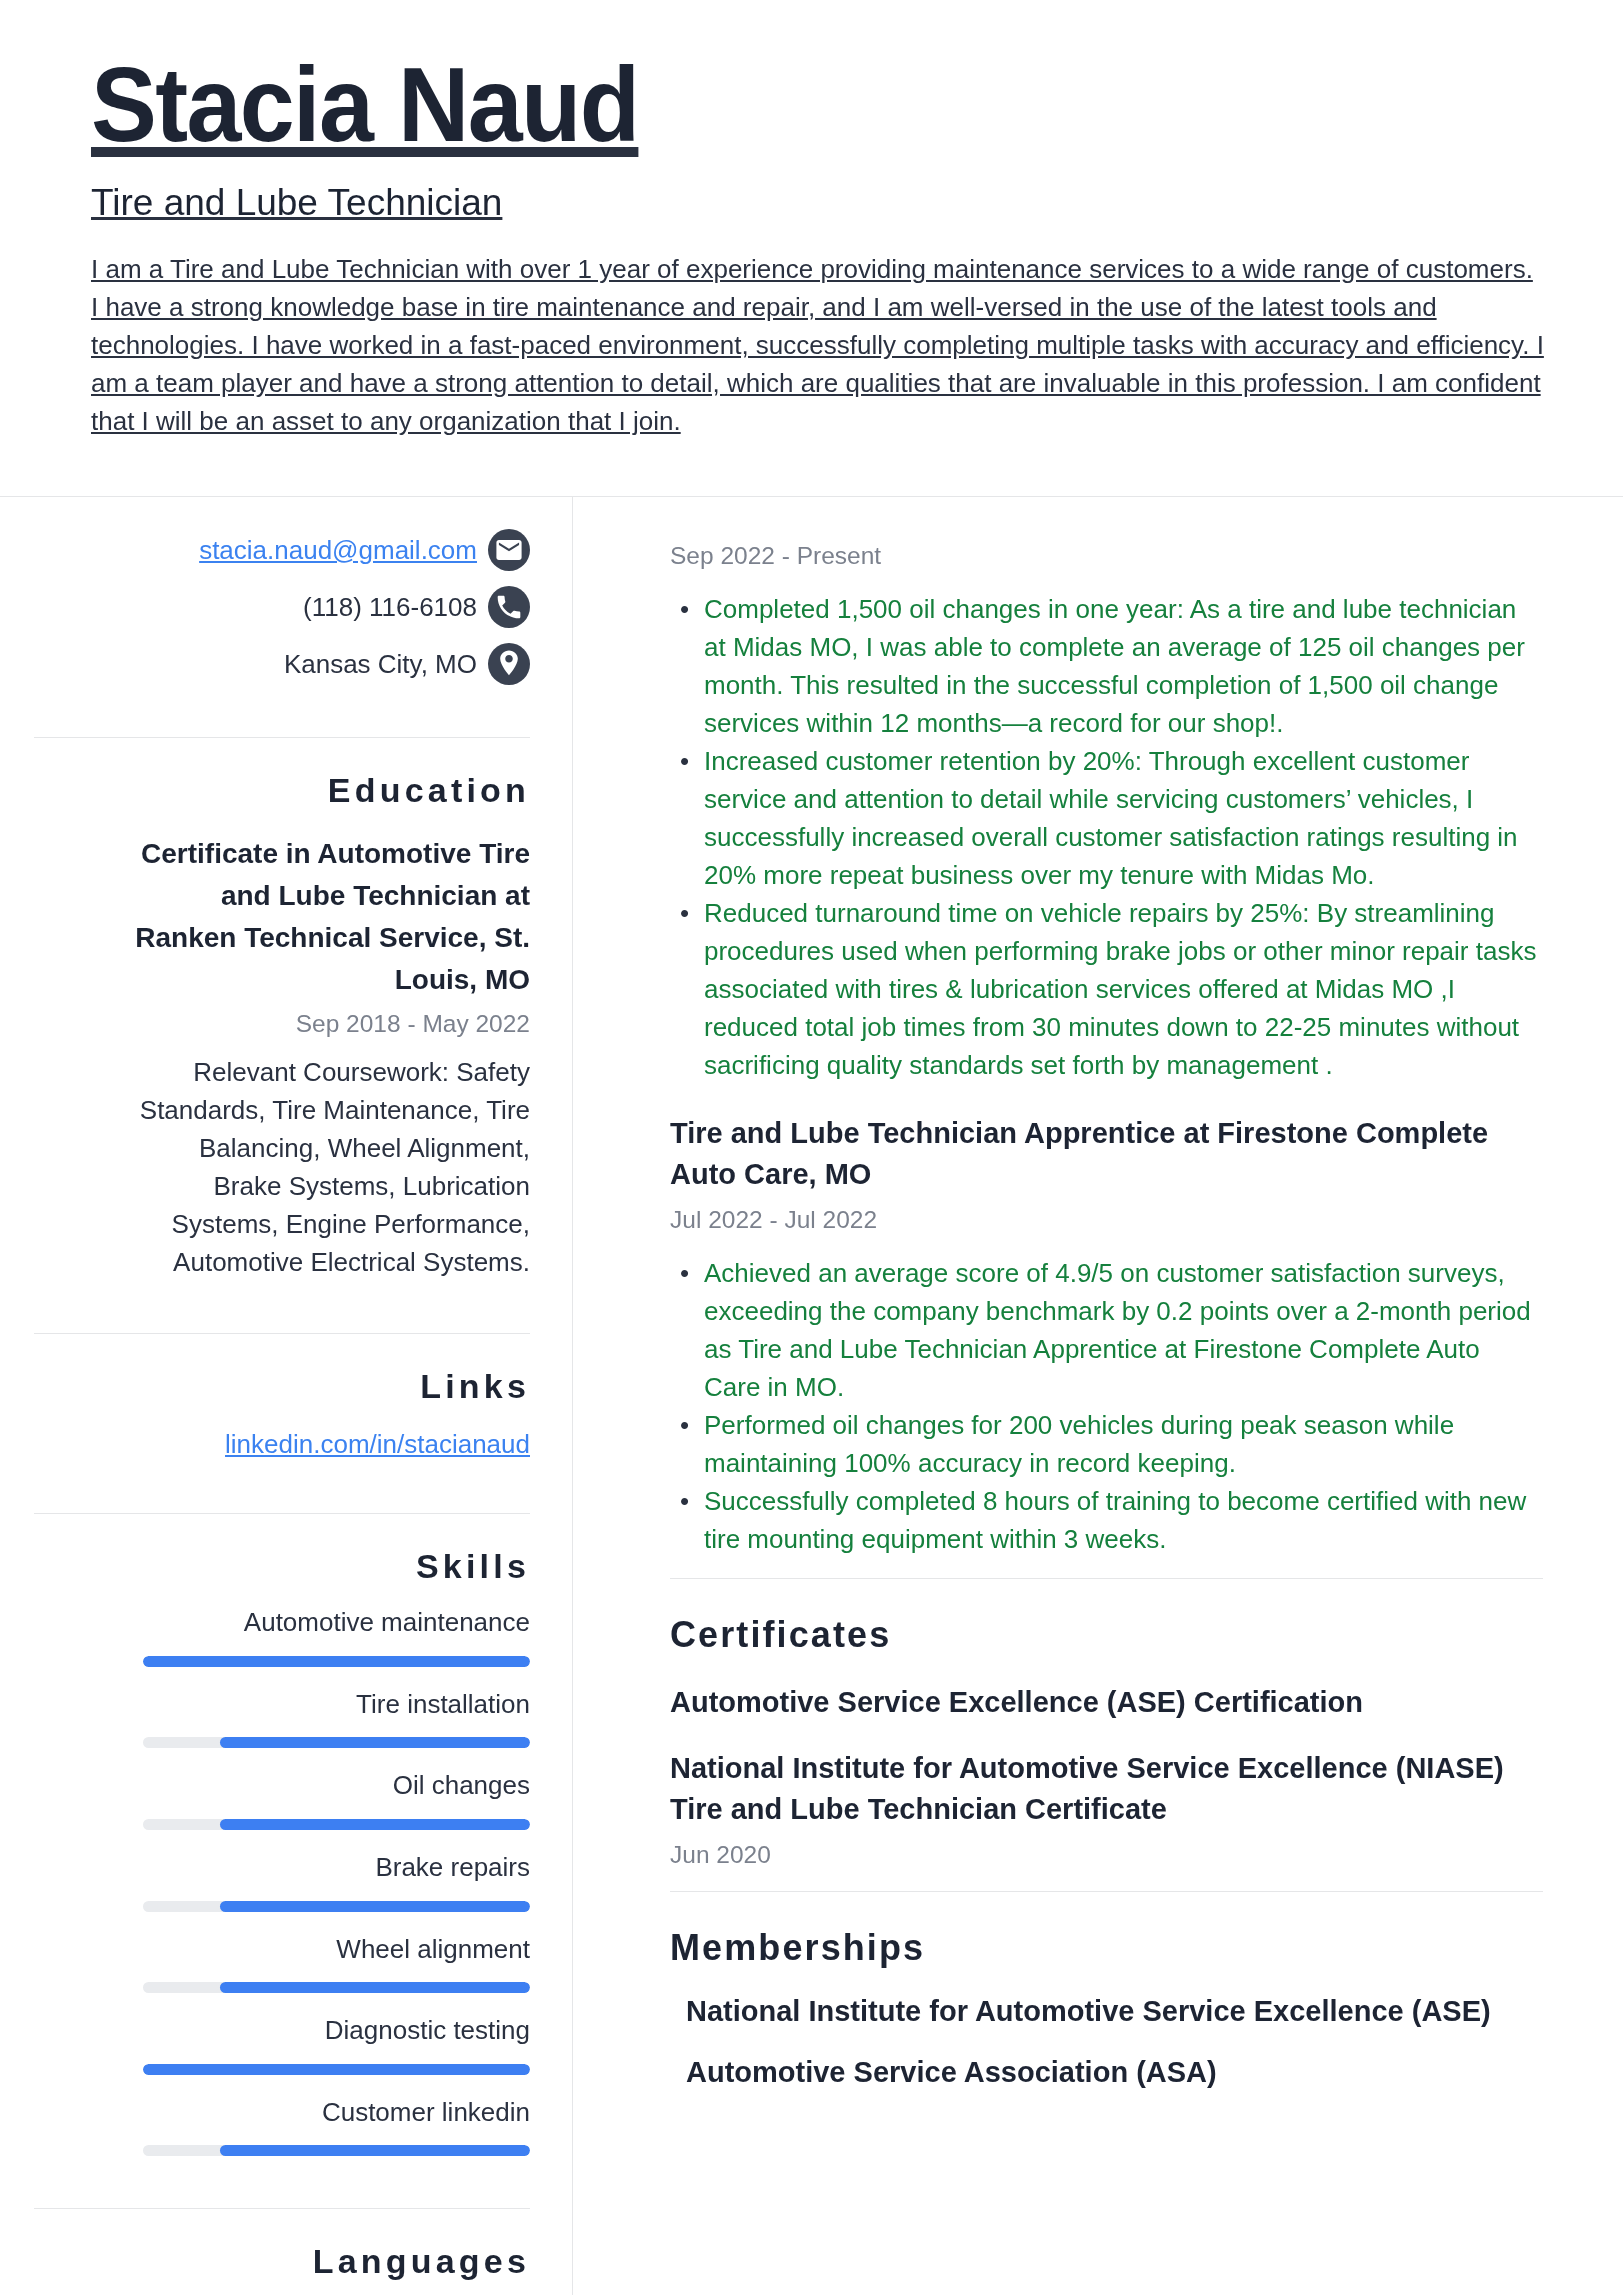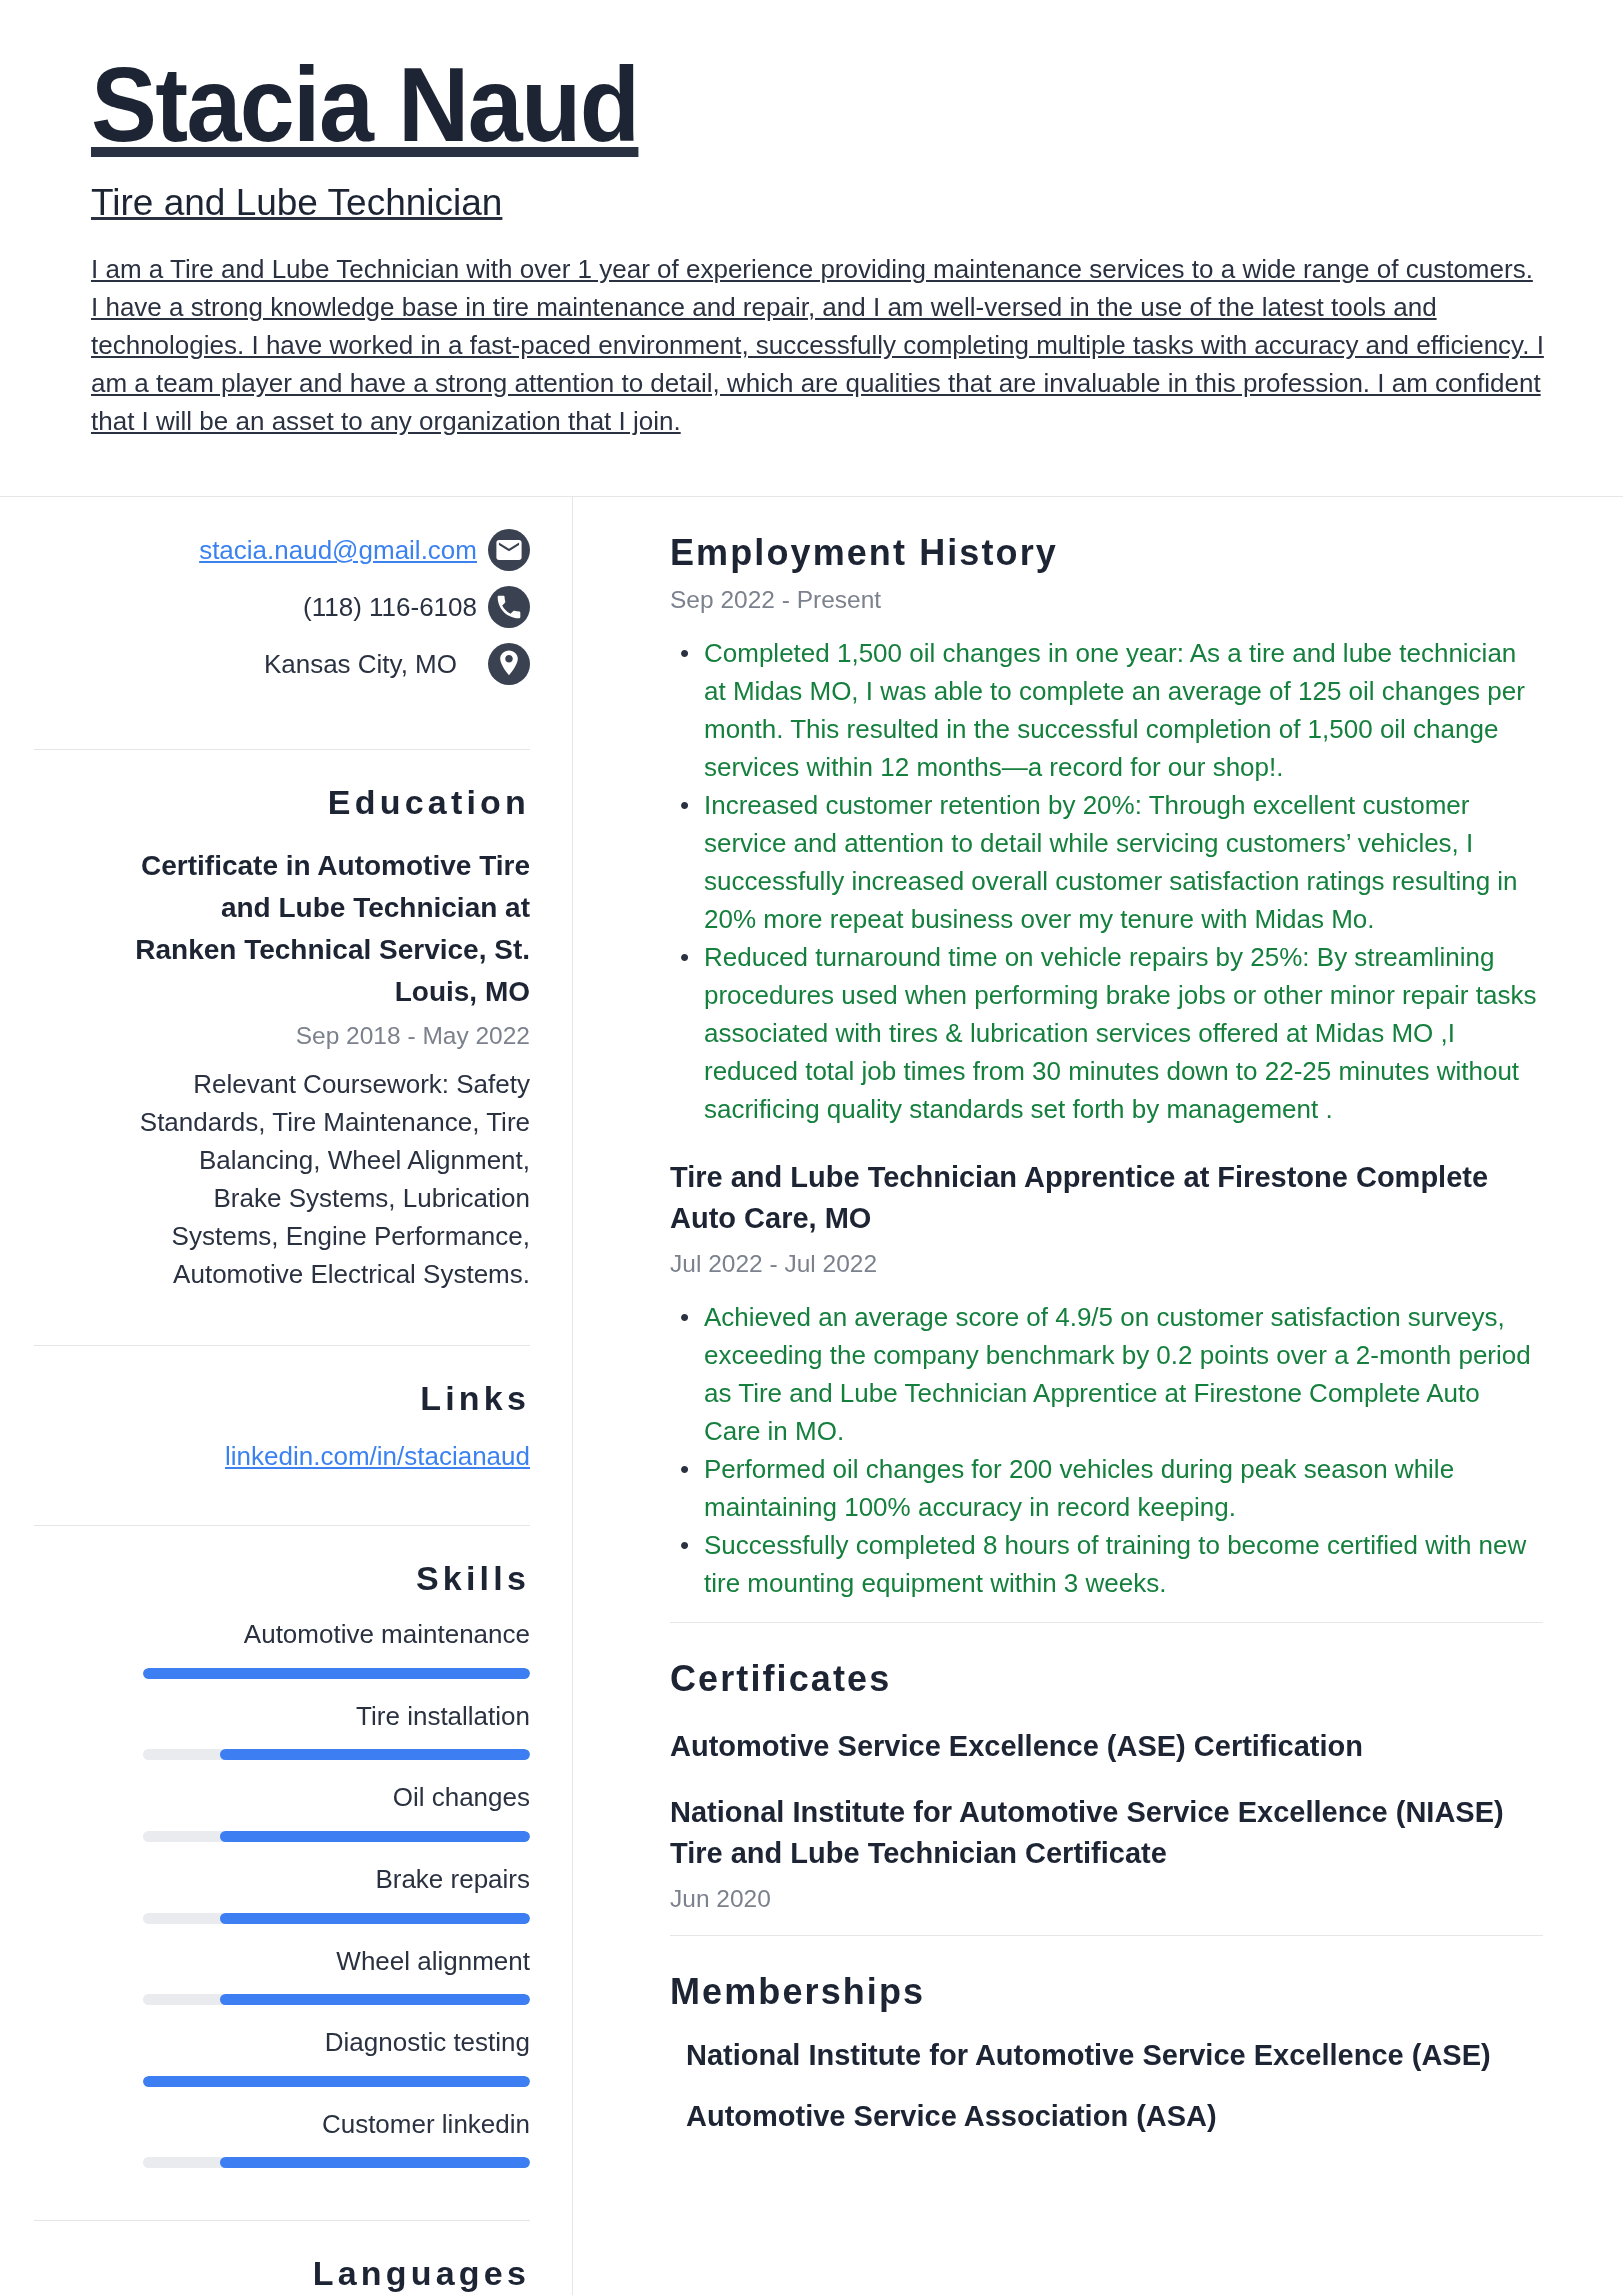--- a/index.html
+++ b/index.html
@@ -25,21 +25,21 @@
     padding:0 42px 0 34px;text-align:right;
   }
   .s-section{padding:32px 0 44px;}
   .s-section + .s-section{border-top:1.7px solid #e5e6e8;margin-top:8px;}
   .s-heading{
     margin:0;font-size:34px;font-weight:700;color:#1d2433;
     letter-spacing:4.2px;line-height:41px;
   }
   
   .contact-row{display:flex;justify-content:flex-end;align-items:center;margin-bottom:15px;}
-  .contact-row:last-child{margin-bottom:12px;gap:20px;}
+  .contact-row:last-child{margin-bottom:0;}
   .contact-text{font-size:26px;line-height:42px;color:#2a3140;}
   a.link{color:#3b82f0;text-decoration:underline;}
   .badge-icon{width:42px;height:42px;margin-left:11px;flex:0 0 42px;}
   
   .edu-degree{
     width:404px;margin:22px 0 0 auto;font-size:28px;font-weight:700;
     color:#1d2433;line-height:42px;
   }
   .edu-date,.date{font-size:24.5px;color:#7b818d;line-height:32px;}
   .edu-date{margin-top:6.8px;}
@@ -188,21 +188,20 @@
 
       <div class="s-section">
         <h2 class="s-heading">Languages</h2>
       </div>
 
     </div>
 
     <div class="main">
 
       <div class="m-section">
-        <h2 class="m-heading">Employment History</h2>
         <div id="jobs-list">
             <div class="job-block">
               <div class="date item-date">Sep 2022 - Present</div>
               <ul class="bullets">
                 <li>Completed 1,500 oil changes in one year: As a tire and lube technician at Midas MO, I was able to complete an average of 125 oil changes per month. This resulted in the successful completion of 1,500 oil change services within 12 months—a record for our shop!.</li>
                 <li>Increased customer retention by 20%: Through excellent customer service and attention to detail while servicing customers’ vehicles, I successfully increased overall customer satisfaction ratings resulting in 20% more repeat business over my tenure with Midas Mo.</li>
                 <li>Reduced turnaround time on vehicle repairs by 25%: By streamlining procedures used when performing brake jobs or other minor repair tasks associated with tires &amp; lubrication services offered at Midas MO ,I reduced total job times from 30 minutes down to 22-25 minutes without sacrificing quality standards set forth by management .</li>
               </ul>
             </div>
             <div class="job-block">

